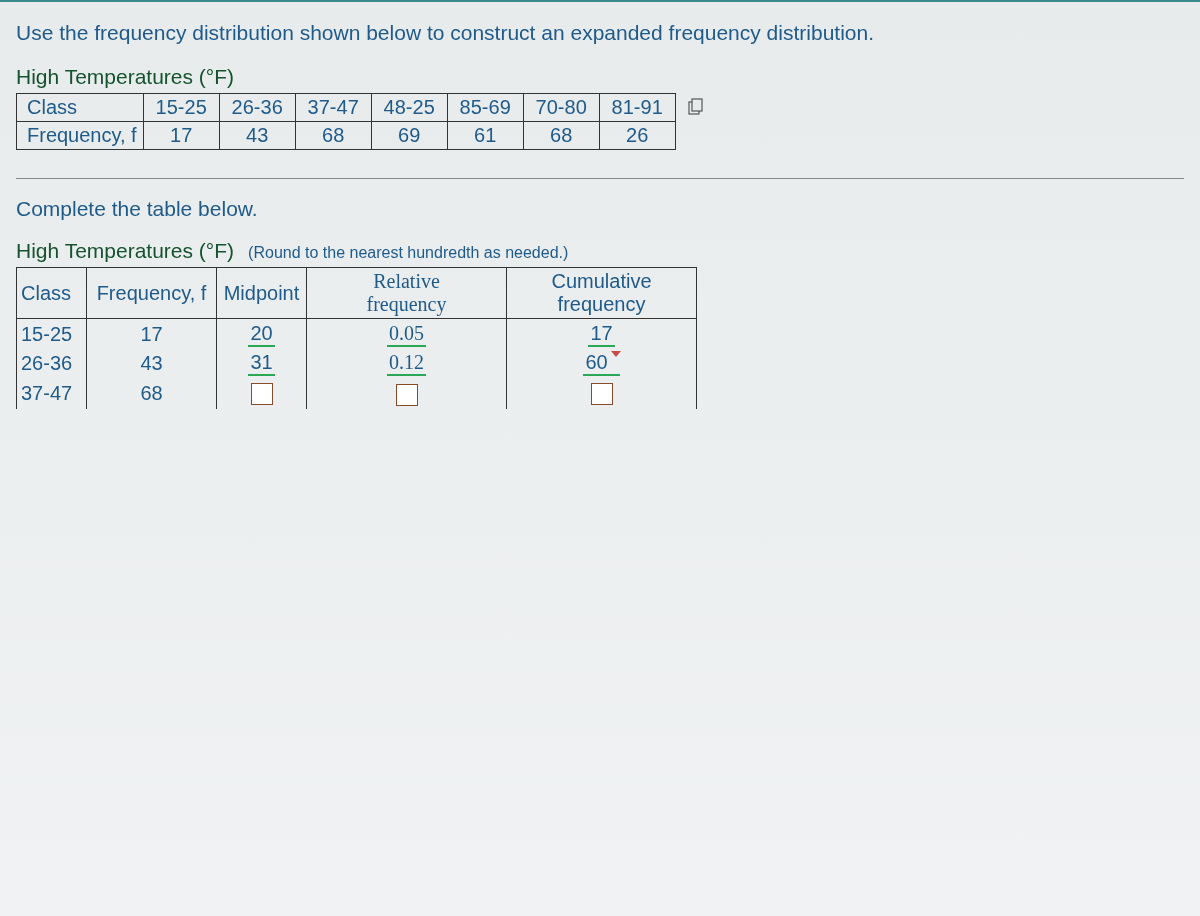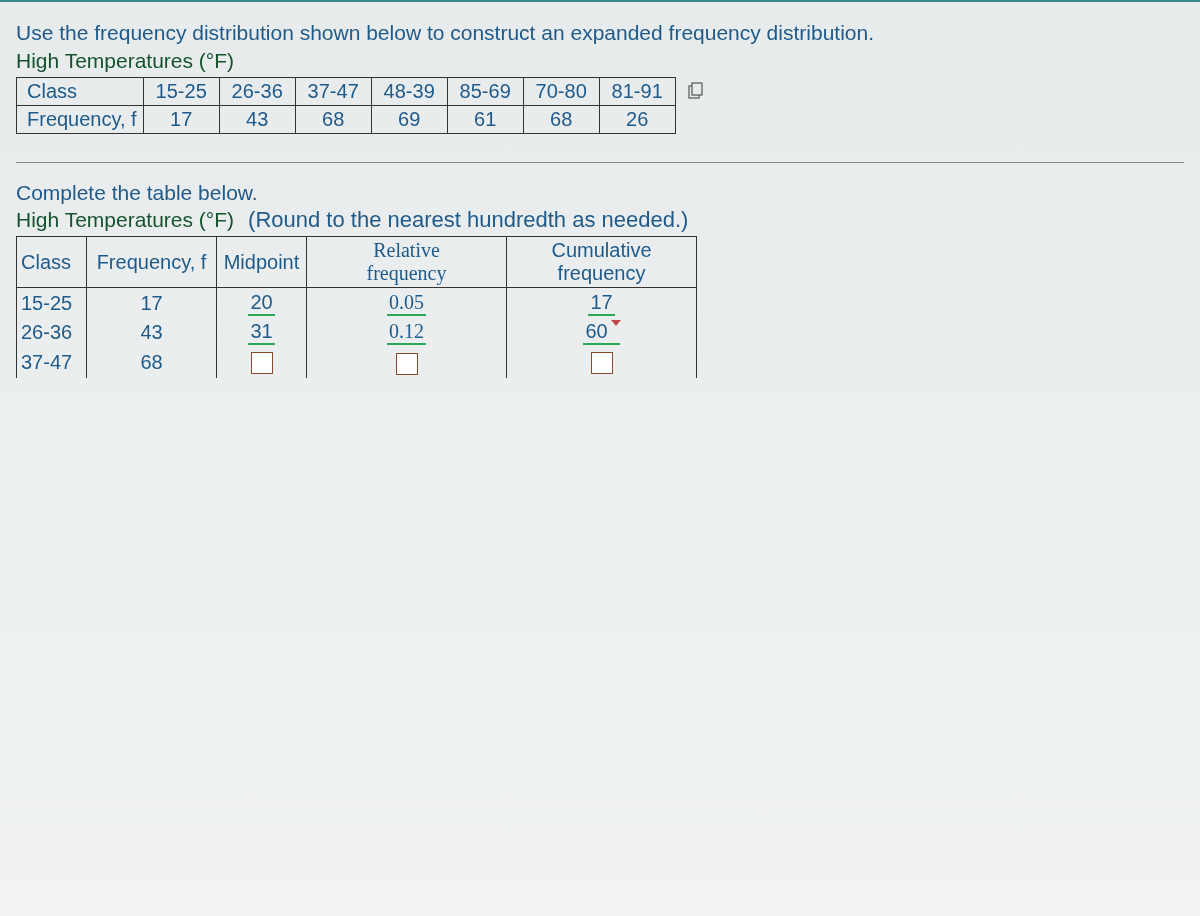--- a/index.html
+++ b/index.html
@@ -19,21 +19,21 @@
       top: 0;
       left: 0;
       right: 0;
       height: 2px;
       background: #3a8a8a;
     }
     .instruction {
       color: #1e5a8a;
       font-size: 21px;
       line-height: 1.4;
-      margin-bottom: 2px;
+      margin-bottom: 18px;
     }
     .subtitle {
       color: #14532d;
       font-size: 21px;
       margin-bottom: 4px;
     }
     .top-table {
       border-collapse: collapse;
       margin-bottom: 8px;
     }
@@ -58,25 +58,25 @@
     }
     .copy-icon svg { display: block; }
     .divider {
       border: none;
       border-top: 1px solid #888;
       margin: 28px 0 18px 0;
     }
     .instruction2 {
       color: #1e5a8a;
       font-size: 21px;
-      margin-bottom: 2px;
+      margin-bottom: 18px;
     }
     .round-note {
       color: #1e5a8a;
-      font-size: 22px;
+      font-size: 16px;
     }
     .bottom-table {
       border-collapse: collapse;
       margin-top: 0;
     }
     .bottom-table th, .bottom-table td {
       border-left: 1px solid #333;
       border-right: 1px solid #333;
       padding: 2px 6px;
       font-size: 20px;
@@ -146,21 +146,21 @@
 <div class="instruction">Use the frequency distribution shown below to construct an expanded frequency distribution.</div>
 <div class="subtitle">High Temperatures (°F)</div>
 
 <table class="top-table">
   <tbody>
       <tr>
     <td>Class</td>
     <td>15-25</td>
     <td>26-36</td>
     <td>37-47</td>
-    <td>48-39</td>
+    <td>48-25</td>
     <td>85-69</td>
     <td>70-80</td>
     <td style="position:relative;">
       <span>81-91</span>
       <span class="copy-icon" style="position:absolute; right:-30px; top:4px;">
         <svg width="18" height="18" viewBox="0 0 18 18">
           <rect x="2" y="4" width="10" height="12" fill="none" stroke="#555" stroke-width="1.2"></rect>
           <rect x="5" y="1" width="10" height="12" fill="#e8ebec" stroke="#555" stroke-width="1.2"></rect>
         </svg>
       </span>

